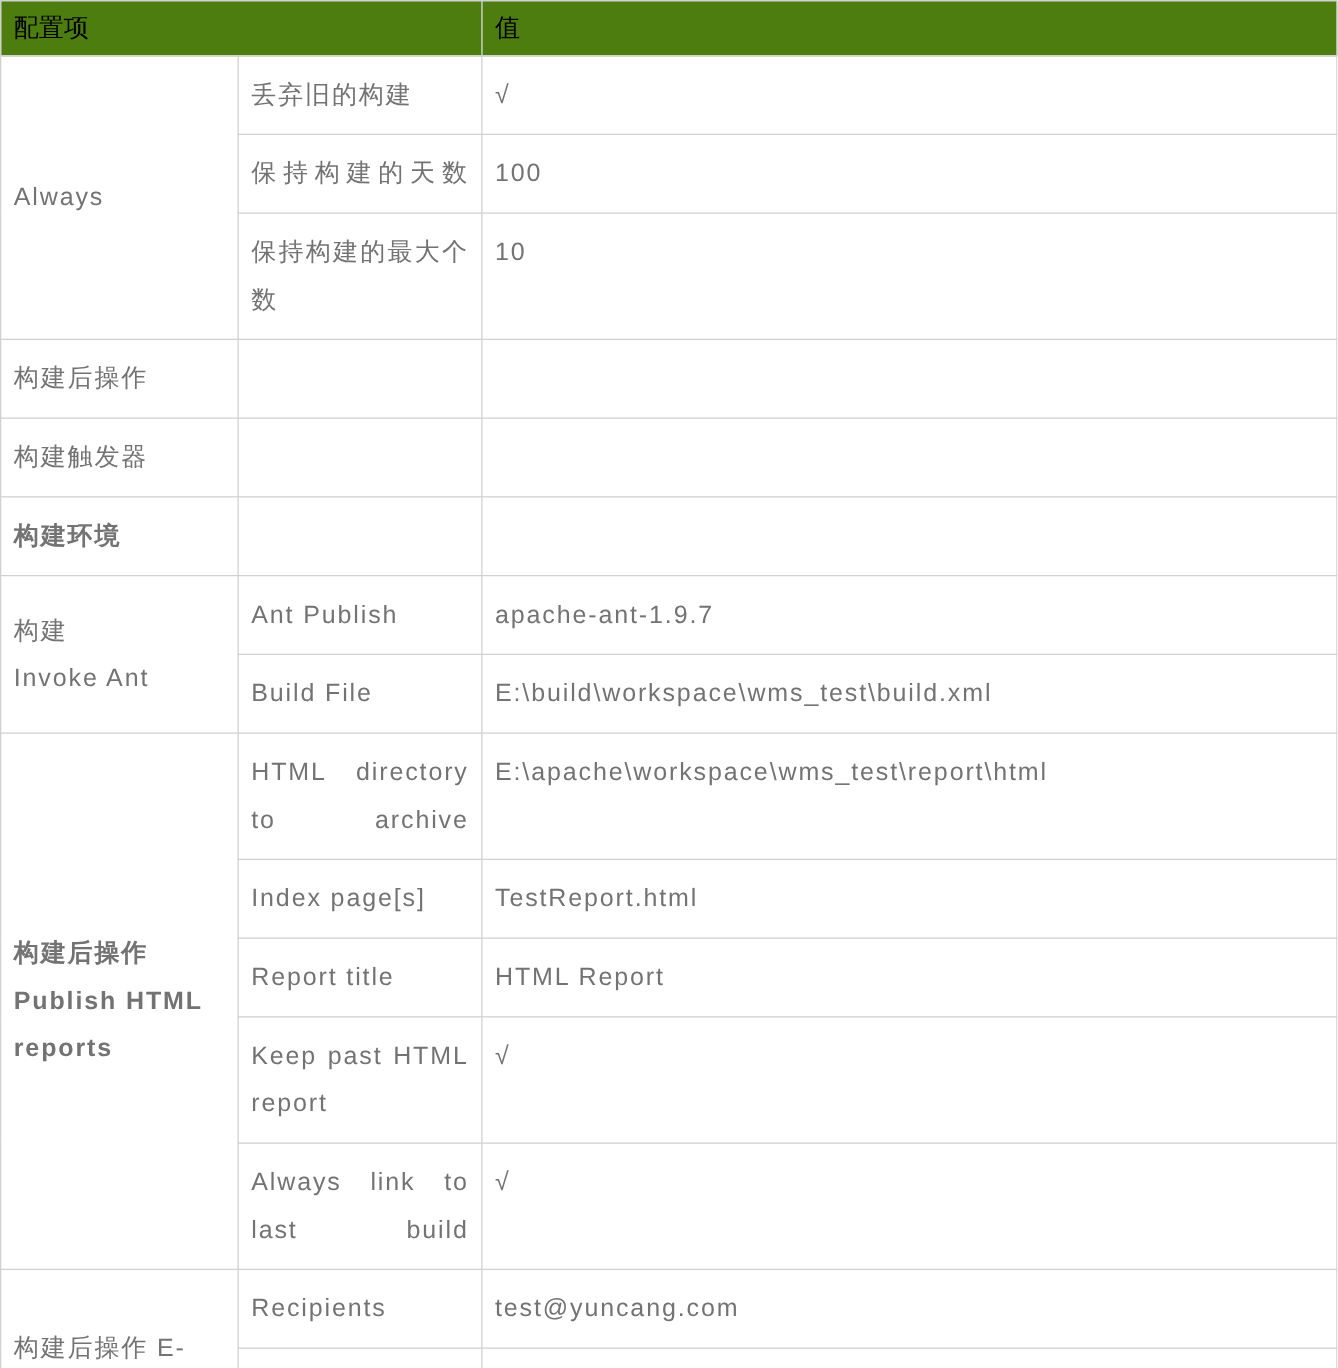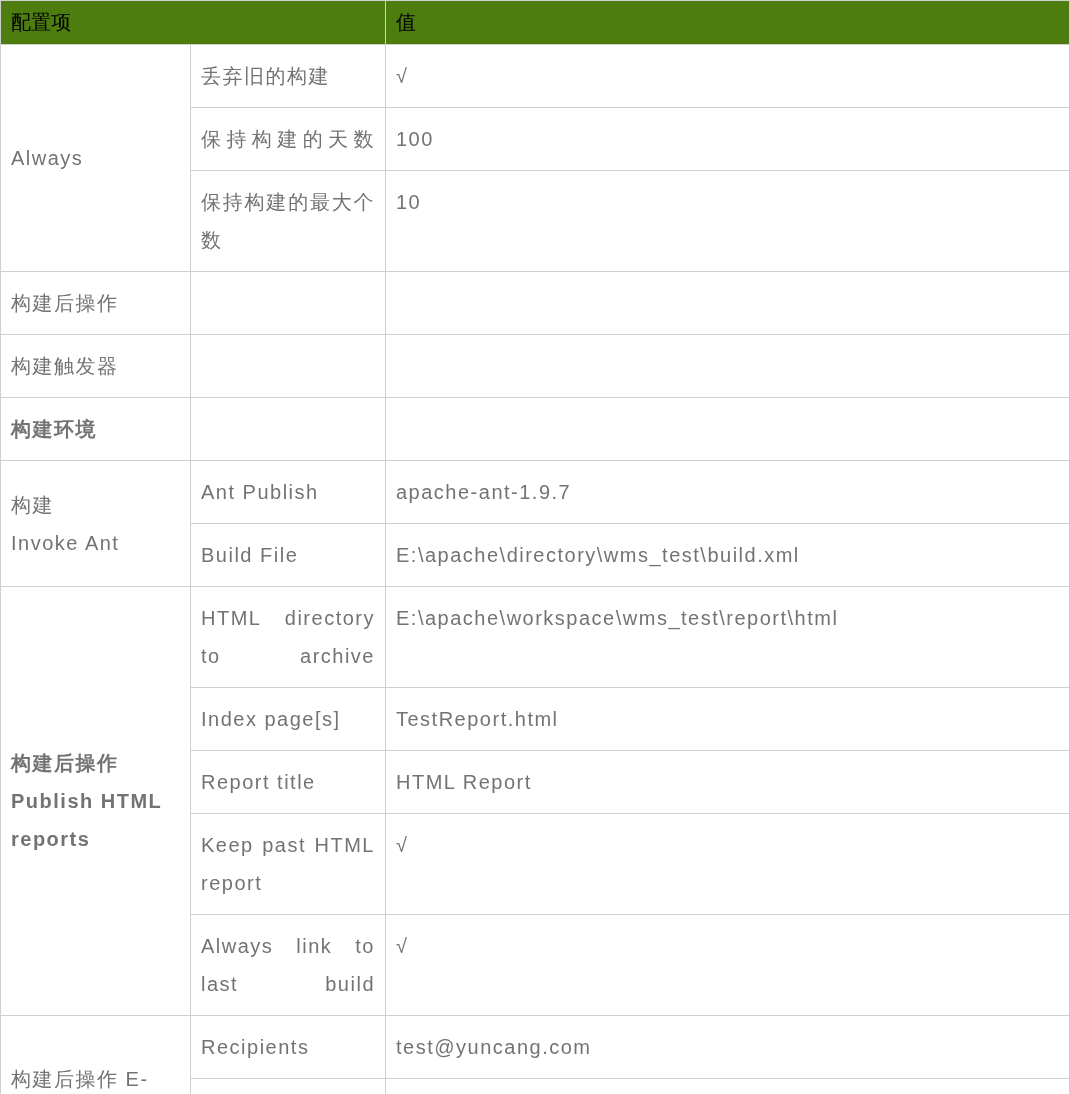--- a/index.html
+++ b/index.html
@@ -99,21 +99,21 @@
         <td></td>
       </tr>
       <tr>
         <td class="section" rowspan="2" style="white-space: pre-line;">构建
 Invoke Ant</td>
         <td class="key-normal">Ant Publish</td>
         <td>apache-ant-1.9.7</td>
       </tr>
       <tr>
         <td class="key-normal">Build File</td>
-        <td>E:\apache\directory\wms_test\build.xml</td>
+        <td>E:\build\workspace\wms_test\build.xml</td>
       </tr>
       <tr>
         <td class="section" rowspan="5" style="white-space: pre-line; font-weight: bold;">构建后操作 Publish HTML reports</td>
         <td class="key-justify">HTML directory to archive</td>
         <td>E:\apache\workspace\wms_test\report\html</td>
       </tr>
       <tr>
         <td class="key-normal">Index page[s]</td>
         <td>TestReport.html</td>
       </tr>

